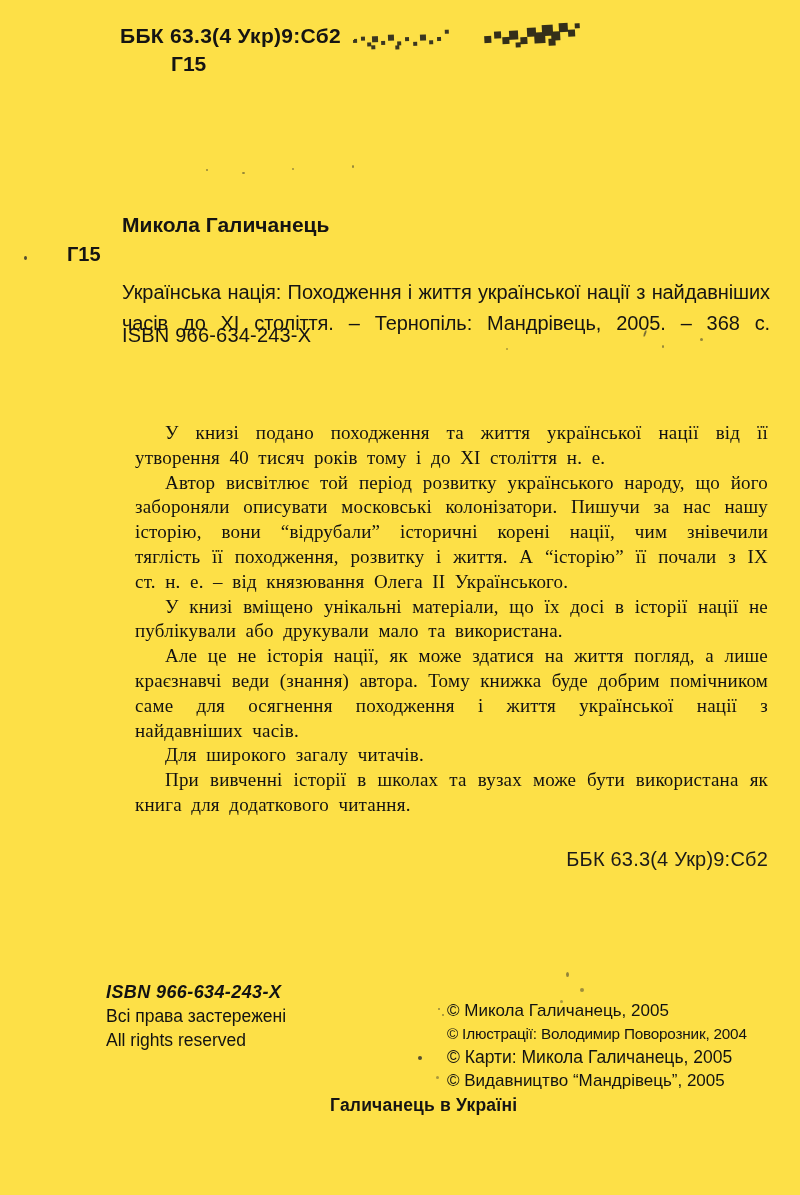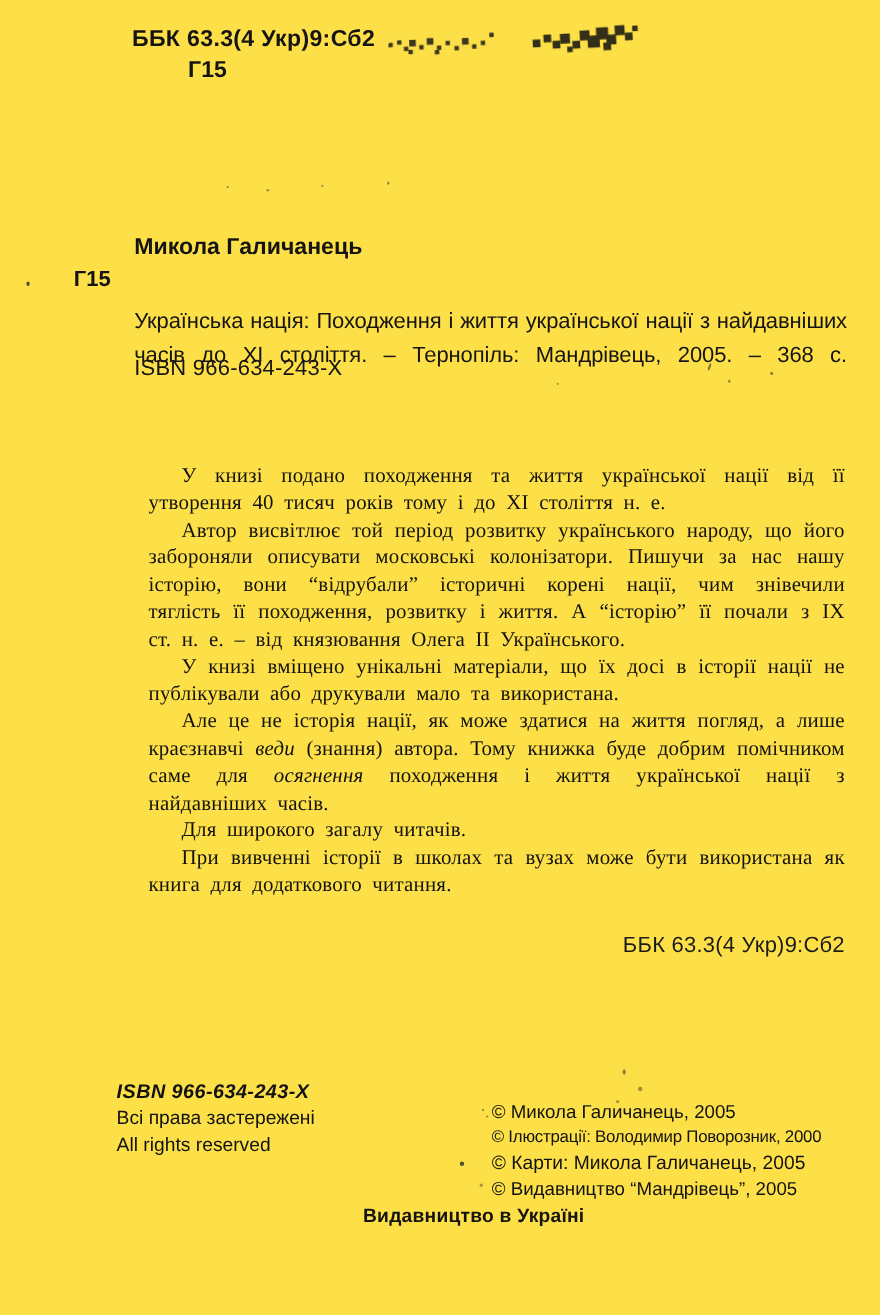--- a/index.html
+++ b/index.html
@@ -67,21 +67,21 @@
 
   
   .abstract {
     position: absolute; left: 135px; top: 421px; width: 633px;
     font-size: 19px; line-height: 24.8px;
     text-align: justify;
     word-spacing: 0.24em; letter-spacing: 0.2px;
     color: #131211;
   }
   .abstract p { margin: 0; text-indent: 30px; }
-  .abstract .it { font-style: italic; }
+  .abstract .it { }
 
   .bbk-bottom {
     position: absolute; right: 32px; top: 848px;
     font-size: 20px; letter-spacing: 0.2px; color:#1c1b1a;
   }
 
   
   .imprint-left {
     position: absolute; left: 106px; top: 980px;
     font-size: 17.5px; line-height: 24px; color:#121212;
@@ -145,20 +145,20 @@
   <div class="bbk-bottom sans">ББК 63.3(4 Укр)9:Сб2</div>
 
   <div class="imprint-left sans">
     <div class="isbn-b">ISBN 966-634-243-X</div>
     <div>Всі права застережені</div>
     <div>All rights reserved</div>
   </div>
 
   <div class="imprint-right sans">
     <div class="c1">© Микола Галичанець, 2005</div>
-    <div class="c2">© Ілюстрації: Володимир Поворозник, 2000</div>
+    <div class="c2">© Ілюстрації: Володимир Поворозник, 2004</div>
     <div class="c3">© Карти: Микола Галичанець, 2005</div>
     <div class="c4">© Видавництво “Мандрівець”, 2005</div>
   </div>
 
-  <div class="printed sans">Видавництво в Україні</div>
+  <div class="printed sans">Галичанець в Україні</div>
 
 </div>
 
 </body></html>

